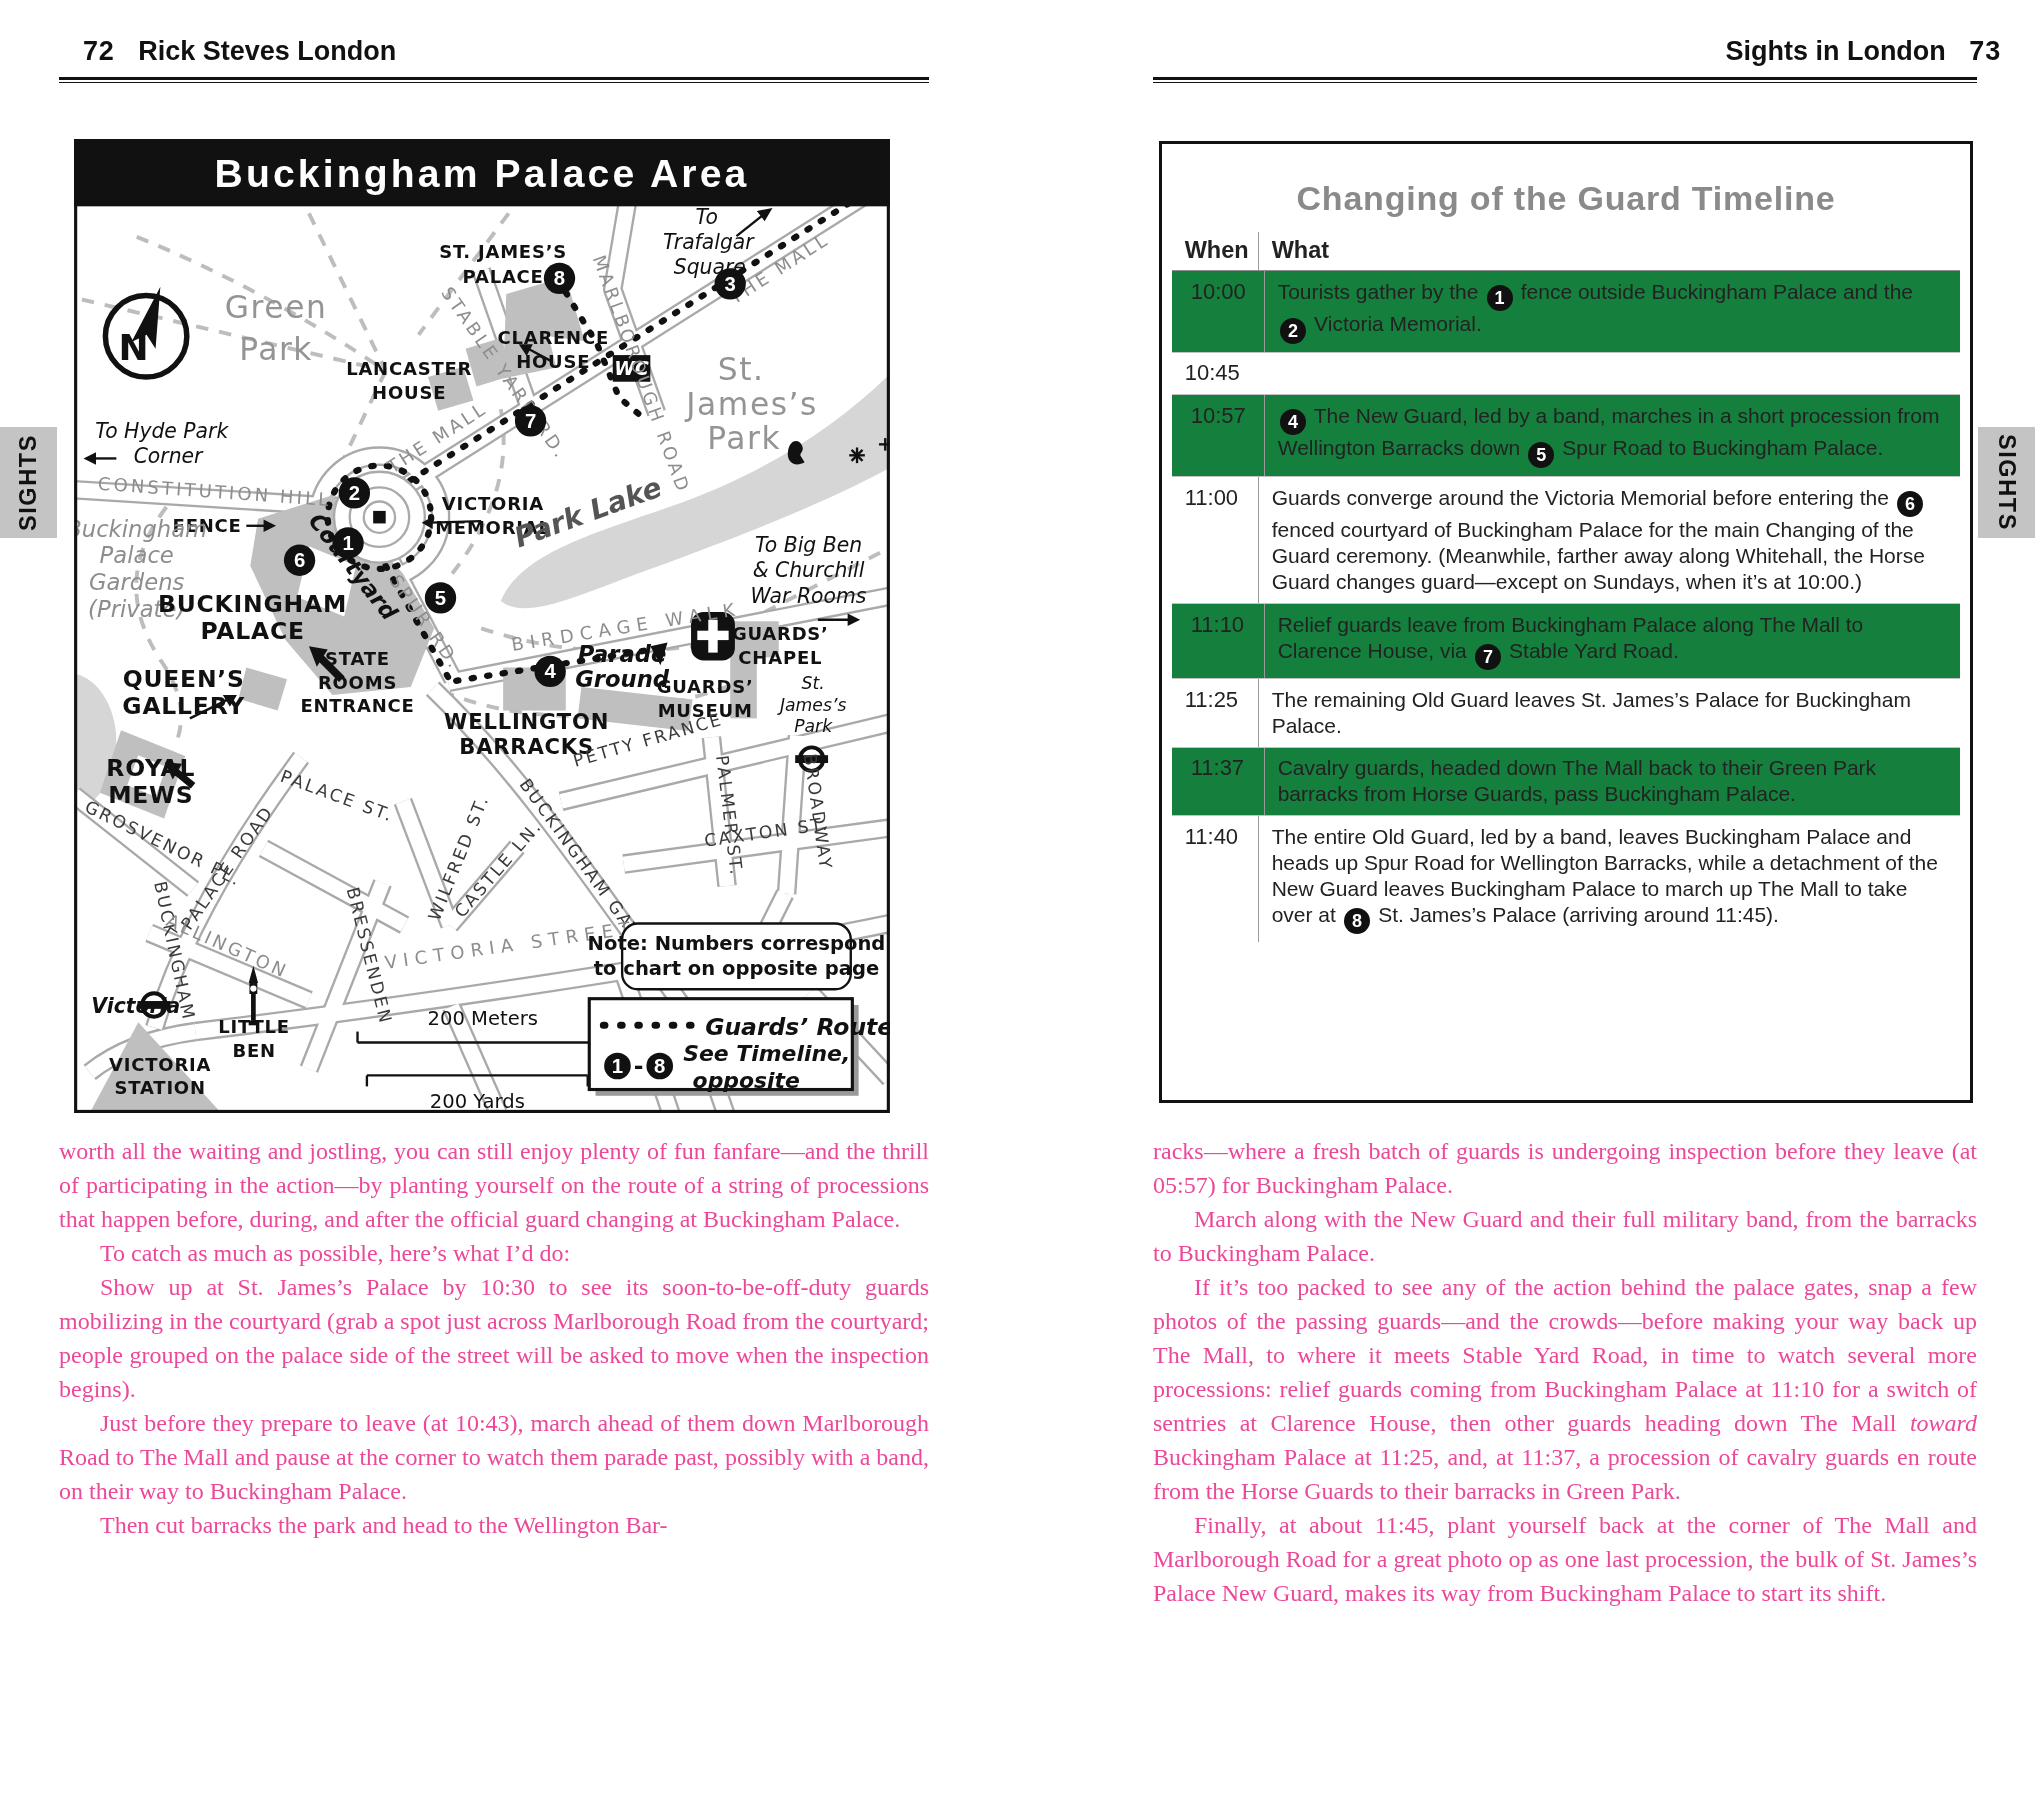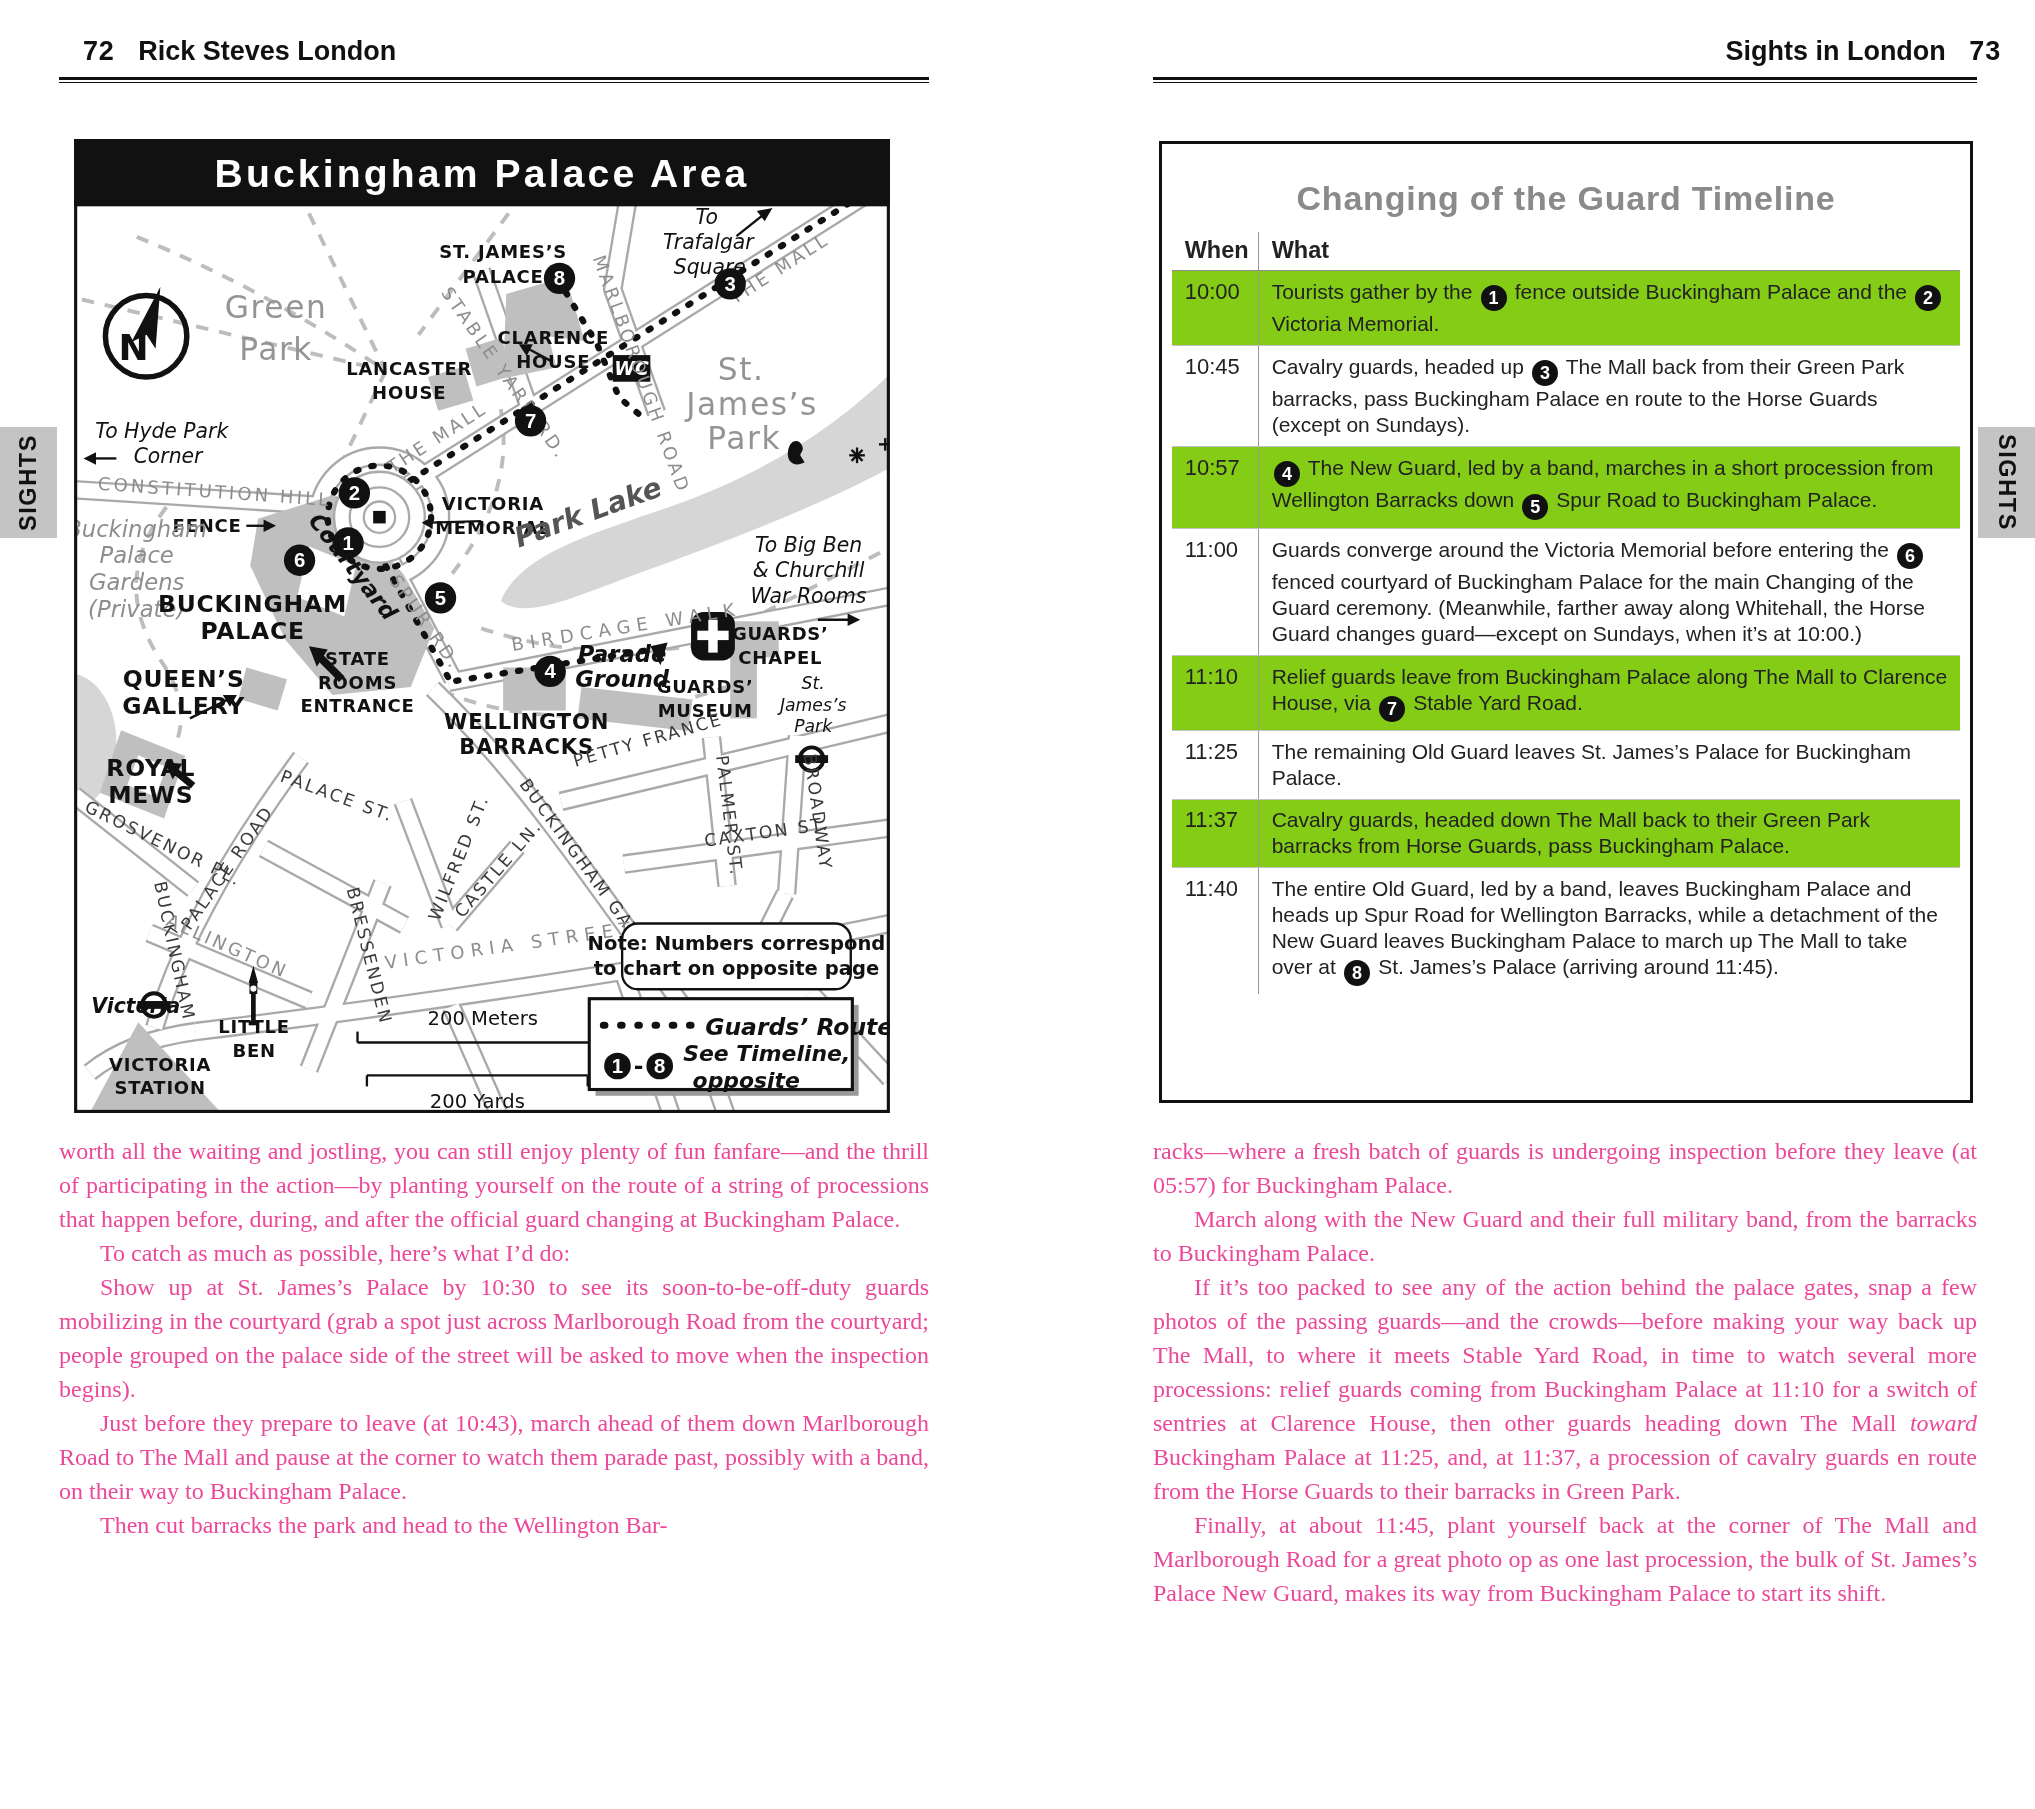--- a/index.html
+++ b/index.html
@@ -64,21 +64,21 @@
   .tl-title { margin-top:35px; text-align:center; font-size:34px; font-weight:bold;
               color:#8a8a8a; letter-spacing:0.8px; }
   .tl-table { margin:14px 10.2px 0 10.2px; }
   .tl-row { display:grid; grid-template-columns:86px 1fr; }
   .tl-row.head .tl-when, .tl-row.head .tl-what { font-weight:bold; font-size:23.5px; padding-top:4.7px; padding-bottom:6.3px; }
   .tl-when { padding:7.8px 0 7.8px 12.5px; font-size:22px; color:#222; }
   .tl-what { padding:7.8px 11px 7.8px 12.5px; border-left:1.6px solid #9a9a9a;
              font-size:21px; line-height:26px; color:#222; }
   .tl-table > .tl-row + .tl-row { border-top:1.6px solid #c2c2c2; }
   .tl-table > .tl-row:nth-child(2) { border-top:1.6px solid #8f8f8f; }
-  .tl-row.shaded { background:#84cc16; }
+  .tl-row.shaded { background:#15803d;padding-left:6px; }
   .badge { display:inline-flex; width:26px; height:26px; border-radius:50%; background:#111;
            color:#fff; font-weight:bold; font-size:18px; align-items:center; justify-content:center;
            vertical-align:-5.5px; margin:0 2.3px; line-height:1; font-family:"Liberation Sans",sans-serif; }
 
   
   .body-text { position:absolute; top:1134px; font-family:"Liberation Serif", serif;
                font-size:24px; line-height:34px; text-align:justify; color:#ec4899; }
   .bt-left  { left:59px;  width:870px; }
   .bt-right { left:1153px; width:824px; }
   .body-text p { margin:0; text-indent:41px; }
@@ -488,21 +488,20 @@
         <div class="tl-when">When</div>
         <div class="tl-what">What</div>
       </div>
 
     <div class="tl-row shaded">
           <div class="tl-when">10:00</div>
           <div class="tl-what">Tourists gather by the <span class="badge">1</span> fence outside Buckingham Palace and the <span class="badge">2</span> Victoria Memorial.</div>
         </div>
         <div class="tl-row">
           <div class="tl-when">10:45</div>
-          <div class="tl-what">Cavalry guards, headed up <span class="badge">3</span> The Mall back from their Green Park barracks, pass Buckingham Palace en route to the Horse Guards (except on Sundays).</div>
         </div>
         <div class="tl-row shaded">
           <div class="tl-when">10:57</div>
           <div class="tl-what"><span class="badge">4</span> The New Guard, led by a band, marches in a short procession from Wellington Barracks down <span class="badge">5</span> Spur Road to Buckingham Palace.</div>
         </div>
         <div class="tl-row">
           <div class="tl-when">11:00</div>
           <div class="tl-what">Guards converge around the Victoria Memorial before entering the <span class="badge">6</span> fenced courtyard of Buckingham Palace for the main Changing of the Guard ceremony. (Meanwhile, farther away along Whitehall, the Horse Guard changes guard—except on Sundays, when it’s at 10:00.)</div>
         </div>
         <div class="tl-row shaded">

